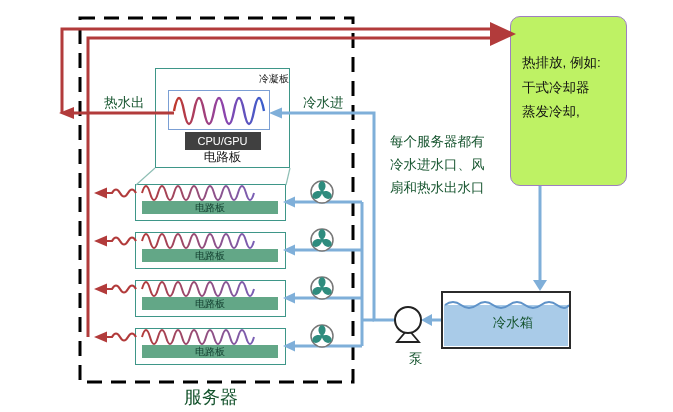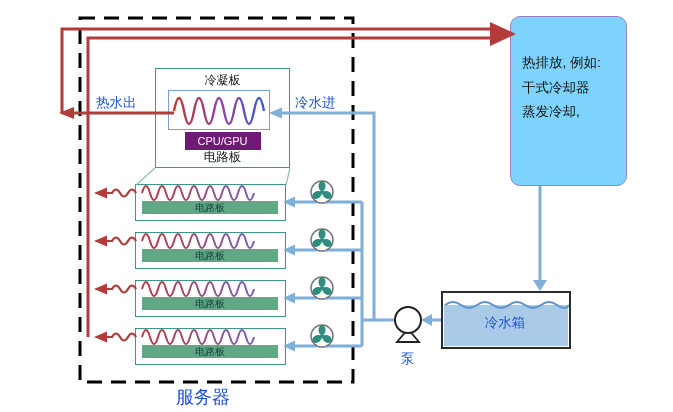--- a/index.html
+++ b/index.html
@@ -2,34 +2,34 @@
 <html><head>
 <meta charset="utf-8">
 <style>
   html,body{margin:0;padding:0;background:#fff;}
   .stage{
     position:relative;width:673px;height:412px;background:#ffffff;overflow:hidden;
     font-family:"Liberation Sans","DejaVu Sans",sans-serif;color:#111;
   }
   .overlay{position:absolute;left:0;top:0;z-index:2;pointer-events:none;}
   .box{position:absolute;z-index:1;box-sizing:border-box;background:#fff;}
-  .txt{position:absolute;z-index:3;font-size:13.5px;line-height:17px;color:#1d4ed8;white-space:nowrap;}
+  .txt{position:absolute;z-index:3;font-size:13.5px;line-height:17px;color:#14532d;white-space:nowrap;margin-left:8px;}
 
   .detail-box{left:155px;top:68px;width:135px;height:100px;border:1.5px solid #3E9688;}
-  .condenser-label{position:absolute;top:3px;left:0;width:100%;text-align:center;font-size:12px;}
+  .condenser-label{position:absolute;top:3px;left:0;width:100%;text-align:right;font-size:10px;}
   .inner-coil-box{position:absolute;left:11.5px;top:20.5px;width:102px;height:40px;border:1.5px solid #7B9FD4;background:#fff;box-sizing:border-box;}
-  .cpu-bar{position:absolute;left:28.5px;top:62.5px;width:76px;height:18px;background:#701a75;color:#fff;
+  .cpu-bar{position:absolute;left:28.5px;top:62.5px;width:76px;height:18px;background:#404040;color:#fff;
            font-size:11px;line-height:18px;text-align:center;}
   .detail-board-label{position:absolute;bottom:1px;left:0;width:100%;text-align:center;font-size:12.5px;}
 
   .server-board{left:135px;width:151px;height:37px;border:1.5px solid #3E9688;}
   .green-bar{position:absolute;left:6px;top:16px;width:136px;height:13px;background:#63A787;
              text-align:center;font-size:10px;line-height:13px;color:#0F3B2C;}
 
-  .heat-box{left:510px;top:16px;width:117px;height:170px;background:#7dd3fc;border:1.5px solid #9E7FC1;border-radius:10px;}
+  .heat-box{left:510px;top:16px;width:117px;height:170px;background:#bef264;border:1.5px solid #9E7FC1;border-radius:10px;}
   .heat-box-text{position:absolute;left:11px;top:34px;font-size:13.5px;line-height:24.5px;color:#111;}
 
   .note-line{height:23px;font-size:13.5px;line-height:23px;}
 </style>
 </head>
 <body>
 
 <div class="stage">
 
   <div class="box detail-box">
@@ -139,18 +139,23 @@
 
     <use href="#fanSym" transform="translate(322,192)"></use>
     <use href="#fanSym" transform="translate(322,240)"></use>
     <use href="#fanSym" transform="translate(322,288)"></use>
     <use href="#fanSym" transform="translate(322,336)"></use>
   </svg>
 
   <div class="txt" style="left:96px;top:94px;">热水出</div>
   <div class="txt" style="left:295px;top:94px;">冷水进</div>
 
+  <div class="txt" style="left:382px;top:130px;">
+    <div class="note-line">每个服务器都有</div>
+    <div class="note-line">冷水进水口、风</div>
+    <div class="note-line">扇和热水出水口</div>
+  </div>
 
   <div class="txt" style="left:472px;top:314px;width:66px;text-align:center;">冷水箱</div>
   <div class="txt" style="left:401px;top:350px;">泵</div>
   <div class="txt" style="left:168px;top:389px;width:70px;text-align:center;font-size:18px;">服务器</div>
 
 </div>
 
 </body></html>

